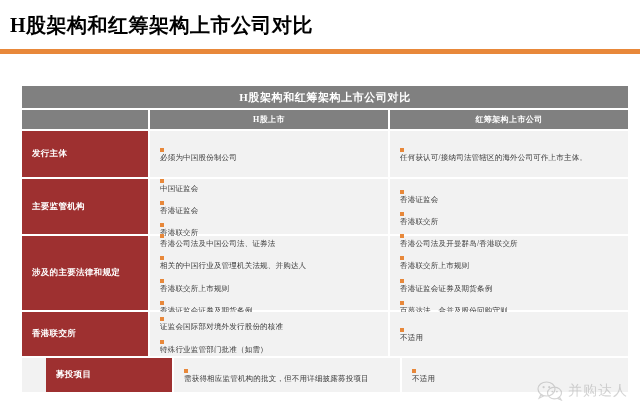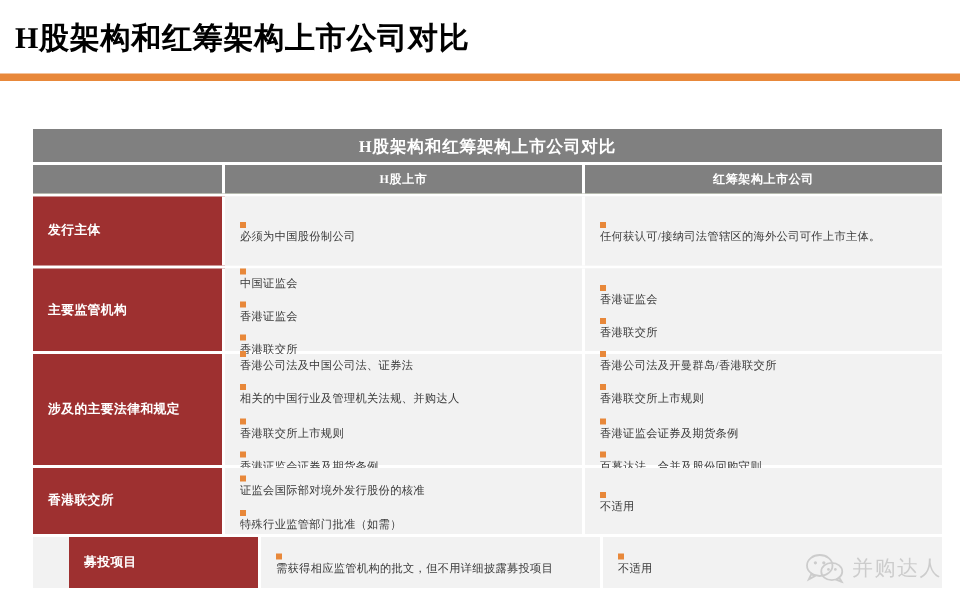--- a/index.html
+++ b/index.html
@@ -144,21 +144,21 @@
   .r1 { height: 48px; }
   .r2 { height: 57px; }
   .r3 { height: 76px; }
   .r4 { height: 46px; }
   .r5 { height: 36px; padding-left: 24px; }
 
   
   .watermark {
     position: absolute;
     right: 12px;
-    bottom: 18px;
+    bottom: 6px;
     display: flex;
     align-items: center;
     gap: 5px;
     opacity: 0.42;
     pointer-events: none;
   }
   .watermark svg { display: block; }
   .watermark-text {
     font-family: "Liberation Sans", "DejaVu Sans", sans-serif;
     font-size: 14px;

